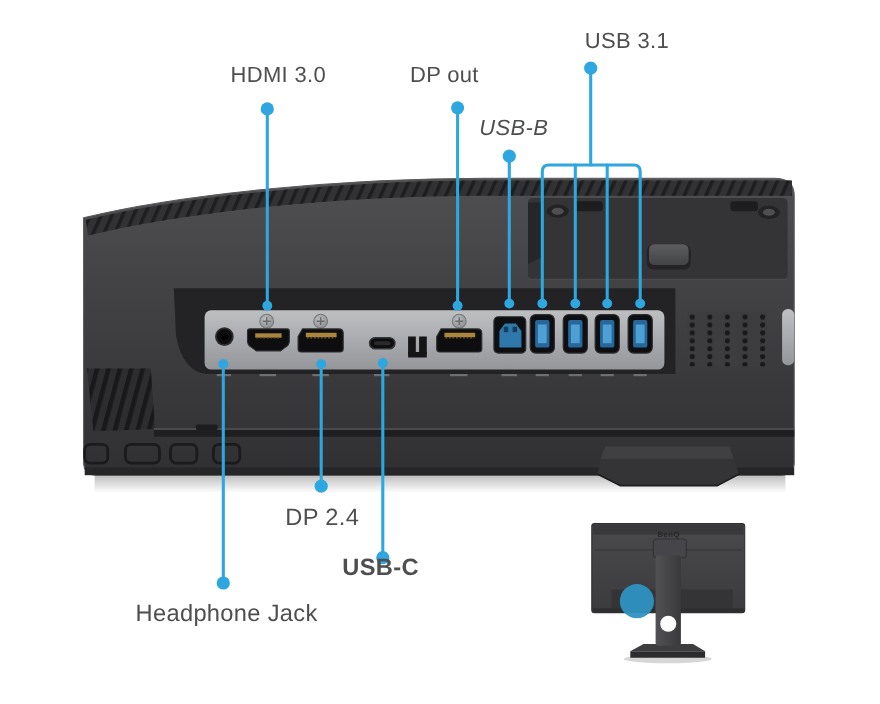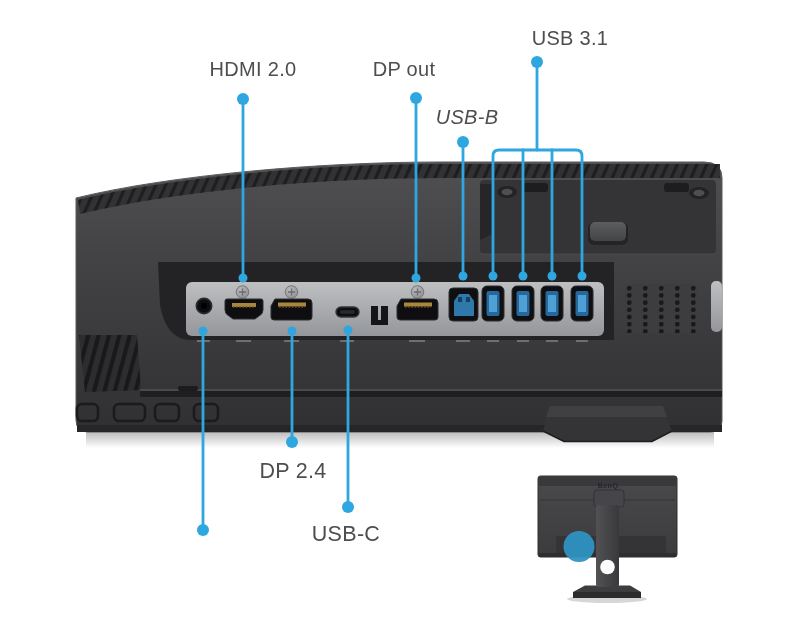--- a/index.html
+++ b/index.html
@@ -278,20 +278,21 @@
     <line class="callout-line" x1="292" y1="331" x2="292" y2="442"></line>
     <circle class="callout-dot" cx="292" cy="331" r="4.5"></circle>
     <circle class="callout-dot" cx="292" cy="442" r="6"></circle>
 
     <line class="callout-line" x1="348" y1="330" x2="348" y2="507"></line>
     <circle class="callout-dot" cx="348" cy="330" r="4.5"></circle>
     <circle class="callout-dot" cx="348" cy="507" r="6"></circle>
   </g>
 </svg>
 
-<div class="lbl" style="left:253px;top:69px;">HDMI 2.0</div>
+<div class="lbl" style="left:253px;top:69px;">HDMI 3.0</div>
 <div class="lbl" style="left:404px;top:69px;">DP out</div>
 <div class="lbl" style="left:467px;top:117px;font-style:italic;">USB-B</div>
 <div class="lbl" style="left:544px;top:38px;margin-left:26px;">USB 3.1</div>
 <div class="lbl big" style="left:293px;top:471px;">DP 2.4</div>
-<div class="lbl big" style="left:346px;top:534px;">USB-C</div>
+<div class="lbl big" style="left:346px;top:516px;font-weight:bold;">USB-C</div>
+<div class="lbl big" style="left:206px;top:558px;">Headphone Jack</div>
 
 </div>
 
 </body></html>

